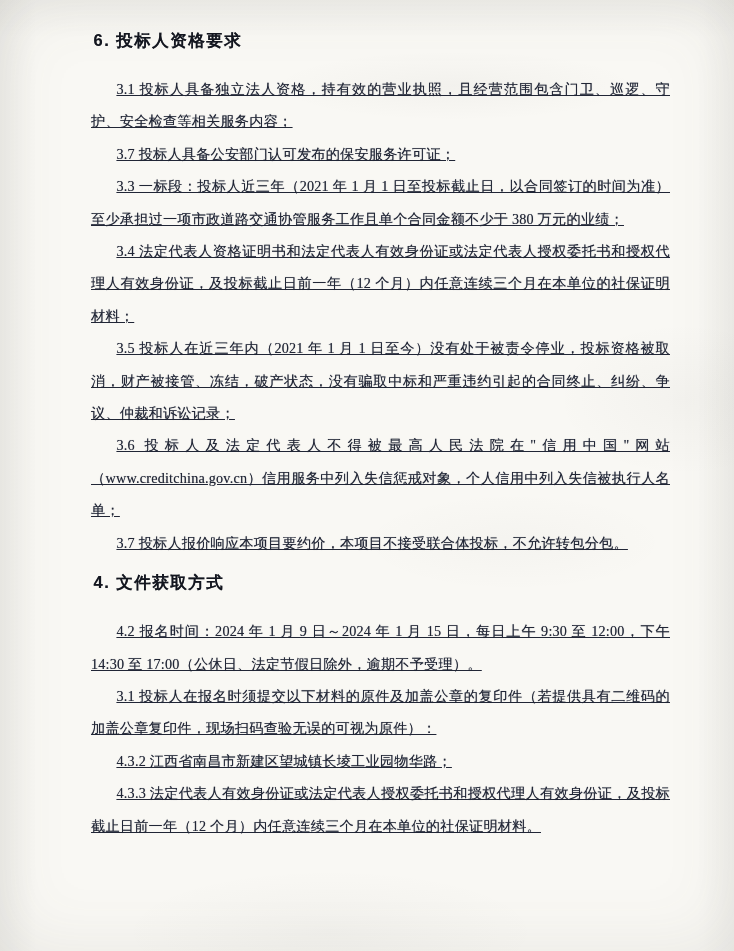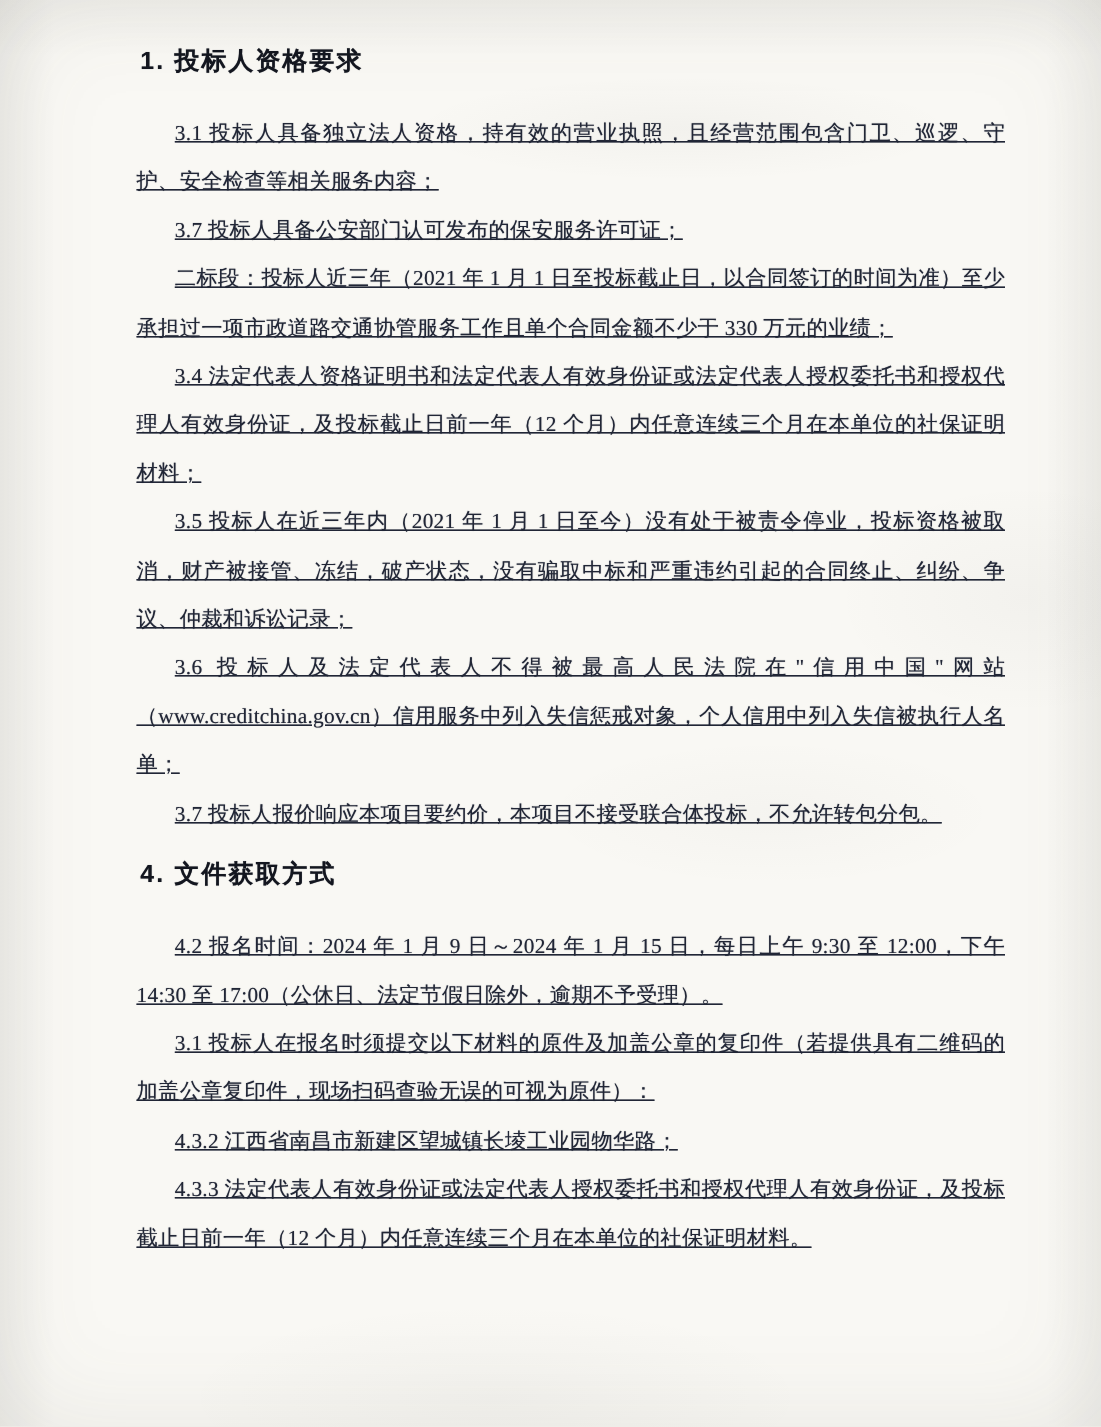--- a/index.html
+++ b/index.html
@@ -57,24 +57,24 @@
     text-shadow: 0 0 0.7px rgba(33,38,54,0.55);
     text-decoration: underline;
   }
 </style>
 </head>
 <body>
 
 <div class="page">
 
   <div class="section">
-    <h2 class="section-heading">1. 投标人资格要求</h2>
+    <h2 class="section-heading">6. 投标人资格要求</h2>
     <p class="clause">3.1 投标人具备独立法人资格，持有效的营业执照，且经营范围包含门卫、巡逻、守护、安全检查等相关服务内容；</p>
     <p class="clause">3.7 投标人具备公安部门认可发布的保安服务许可证；</p>
-    <p class="clause">二标段：投标人近三年（2021 年 1 月 1 日至投标截止日，以合同签订的时间为准）至少承担过一项市政道路交通协管服务工作且单个合同金额不少于 330 万元的业绩；</p>
+    <p class="clause">3.3 一标段：投标人近三年（2021 年 1 月 1 日至投标截止日，以合同签订的时间为准）至少承担过一项市政道路交通协管服务工作且单个合同金额不少于 380 万元的业绩；</p>
     <p class="clause">3.4 法定代表人资格证明书和法定代表人有效身份证或法定代表人授权委托书和授权代理人有效身份证，及投标截止日前一年（12 个月）内任意连续三个月在本单位的社保证明材料；</p>
     <p class="clause">3.5 投标人在近三年内（2021 年 1 月 1 日至今）没有处于被责令停业，投标资格被取消，财产被接管、冻结，破产状态，没有骗取中标和严重违约引起的合同终止、纠纷、争议、仲裁和诉讼记录；</p>
     <p class="clause">3.6 投标人及法定代表人不得被最高人民法院在"信用中国"网站（www.creditchina.gov.cn）信用服务中列入失信惩戒对象，个人信用中列入失信被执行人名单；</p>
     <p class="clause">3.7 投标人报价响应本项目要约价，本项目不接受联合体投标，不允许转包分包。</p>
   </div>
 
   <div class="section">
     <h2 class="section-heading">4. 文件获取方式</h2>
     <p class="clause">4.2 报名时间：2024 年 1 月 9 日～2024 年 1 月 15 日，每日上午 9:30 至 12:00，下午 14:30 至 17:00（公休日、法定节假日除外，逾期不予受理）。</p>
     <p class="clause">3.1 投标人在报名时须提交以下材料的原件及加盖公章的复印件（若提供具有二维码的加盖公章复印件，现场扫码查验无误的可视为原件）：</p>

